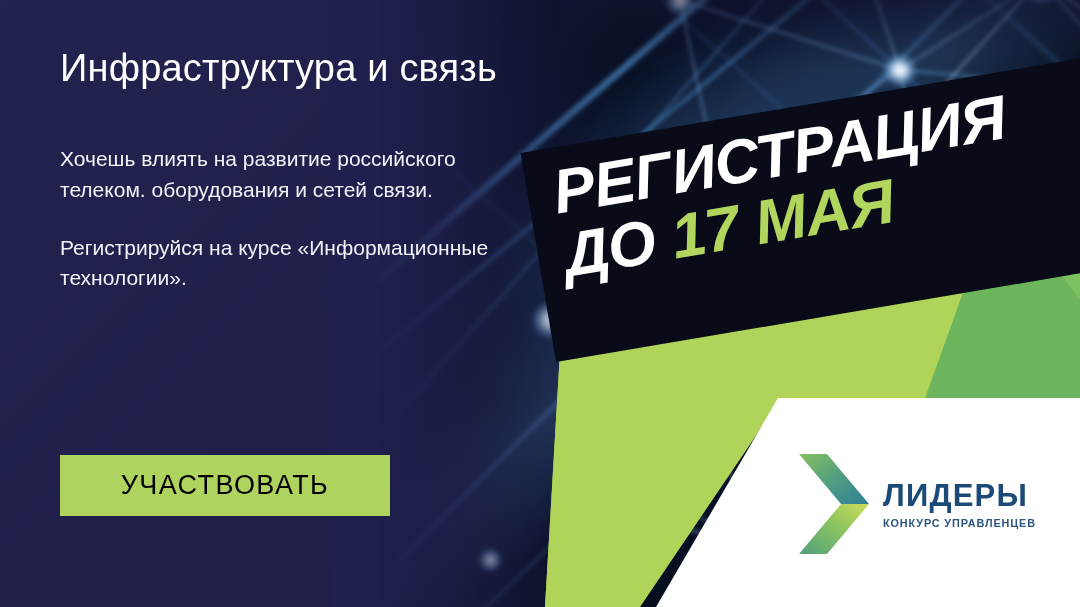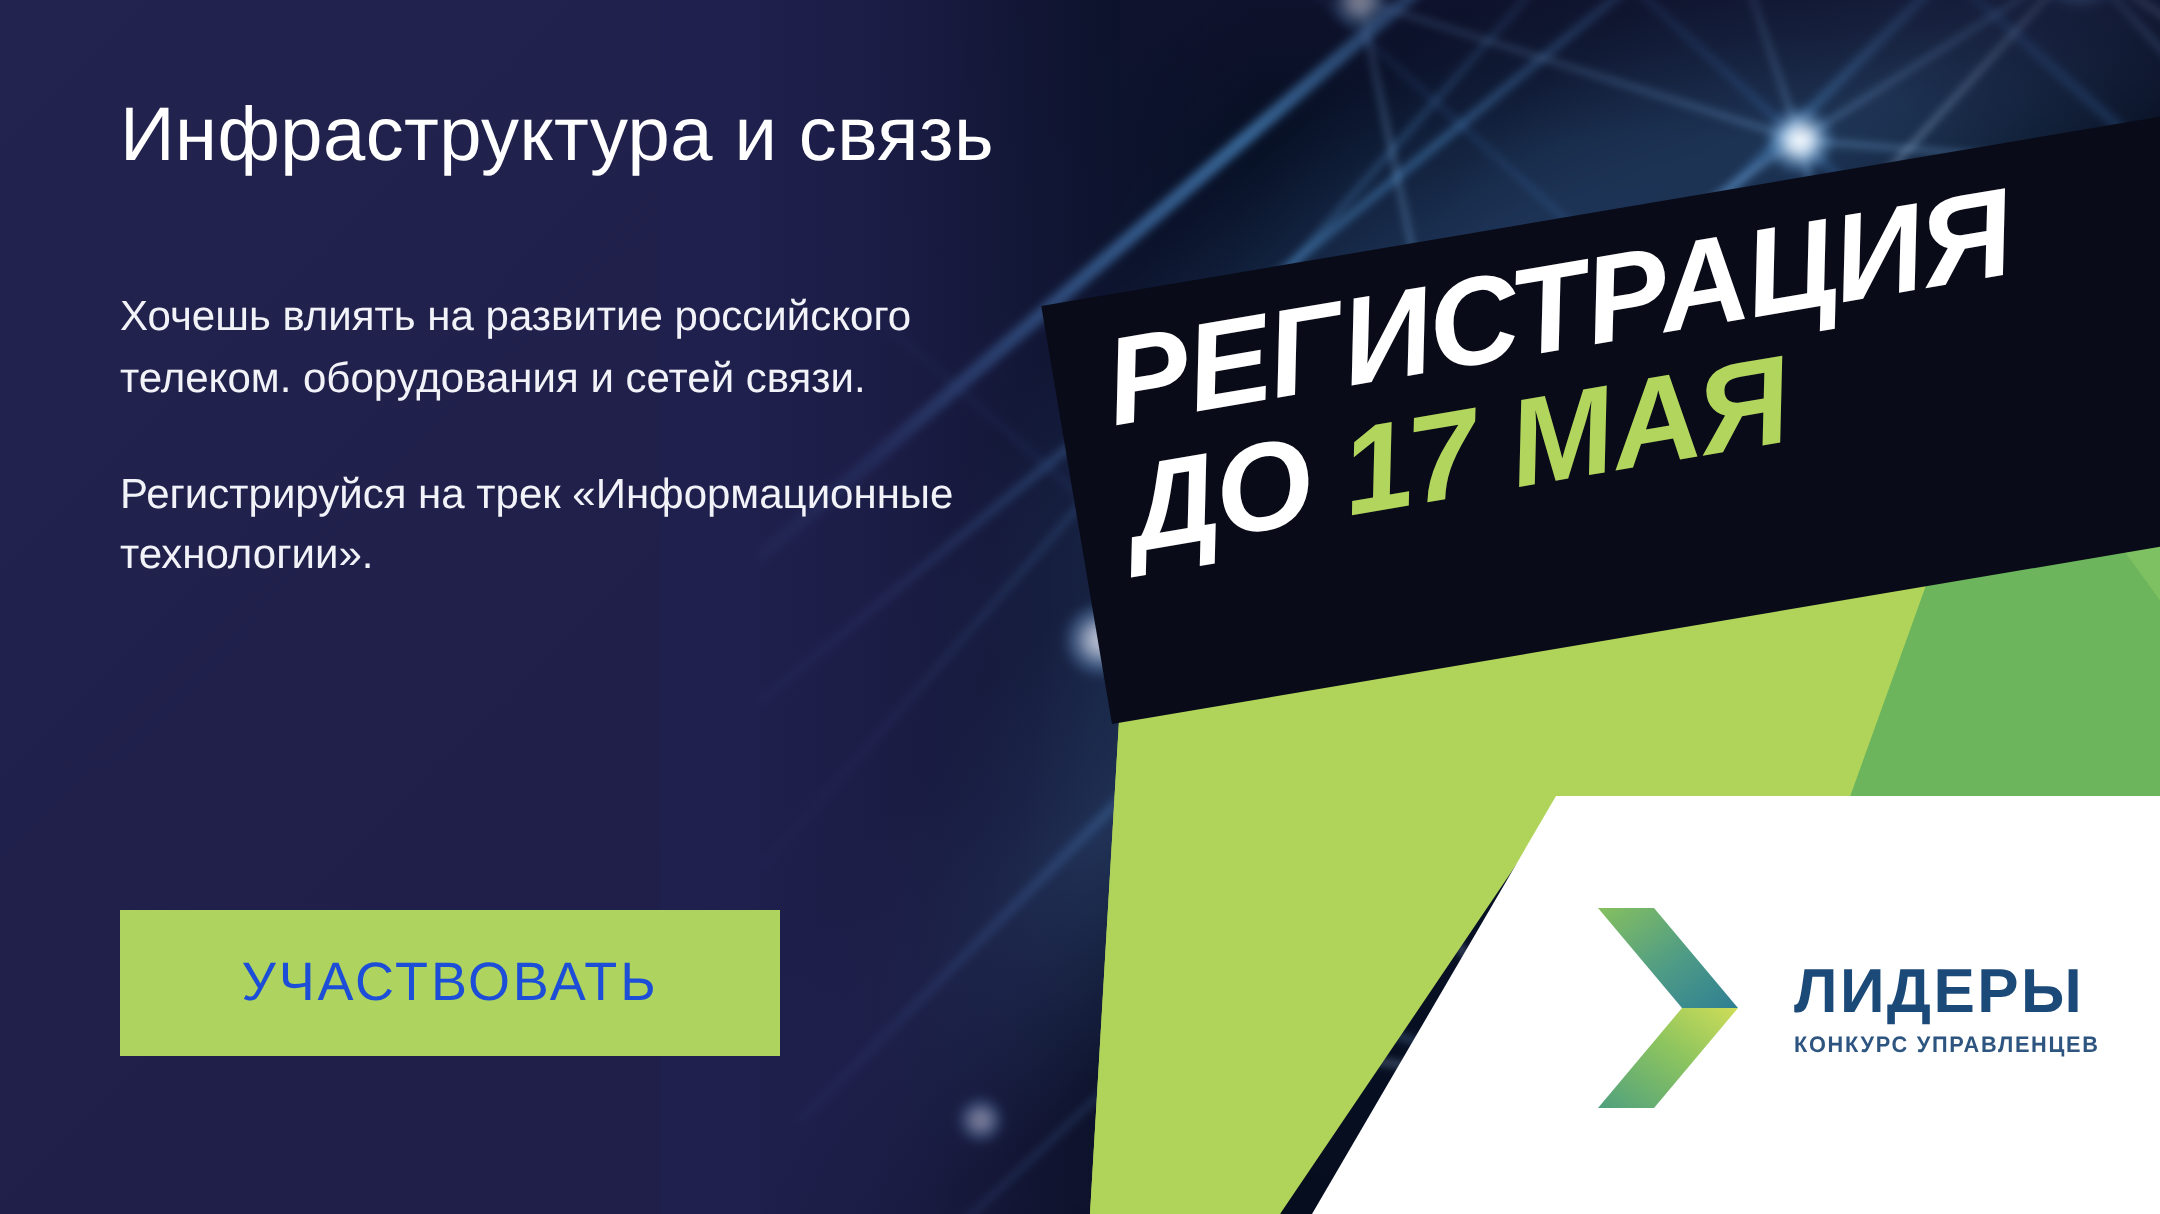--- a/index.html
+++ b/index.html
@@ -62,25 +62,25 @@
     color: #f2f3f8;
     line-height: 1.47;
     margin: 0 0 27px 0;
   }
   .para:last-child { margin-bottom: 0; }
 
   
   .cta {
     position: absolute;
     left: 60px; top: 455px;
-    width: 330px; height: 73px;
+    width: 330px; height: 61px;
     background: #afd35f;
     border: none;
     border-radius: 0;
-    color: #1d4ed8;
+    color: #000000;
     font-family: "Liberation Sans", sans-serif;
     font-size: 27px;
     font-weight: 400;
     letter-spacing: 1.4px;
     cursor: pointer;
     z-index: 7;
     display: flex;
     align-items: center;
     justify-content: center;
     padding: 0;
@@ -131,21 +131,21 @@
     width: 440px; height: 209px;
     background: #ffffff;
     clip-path: polygon(138px 0, 440px 0, 440px 209px, 16px 209px);
     z-index: 4;
   }
   .logo {
     position: absolute;
     left: 795px; top: 452px;
     display: flex;
     align-items: center;
-    gap: 28px;
+    gap: 14px;
     z-index: 6;
   }
   .logo-mark { width: 74px; height: 104px; }
   .logo-mark svg { display:block; width:100%; height:100%; }
   .logo-words {
     display: flex;
     flex-direction: column;
     align-items: flex-start;
   }
   .logo-line1, .logo-line2 {
@@ -324,18 +324,18 @@
     </span>
     <span class="logo-words">
       <span class="logo-line1">ЛИДЕРЫ</span>
       <span class="logo-sub">КОНКУРС УПРАВЛЕНЦЕВ</span>
     </span>
   </div>
 
   <div class="copy">
     <h1 class="headline">Инфраструктура и связь</h1>
     <p class="para">Хочешь влиять на развитие российского телеком. оборудования и сетей связи.</p>
-    <p class="para">Регистрируйся на трек «Информационные технологии».</p>
+    <p class="para">Регистрируйся на курсе «Информационные технологии».</p>
   </div>
 
   <button class="cta">УЧАСТВОВАТЬ</button>
 
 </div>
 
 </body></html>

